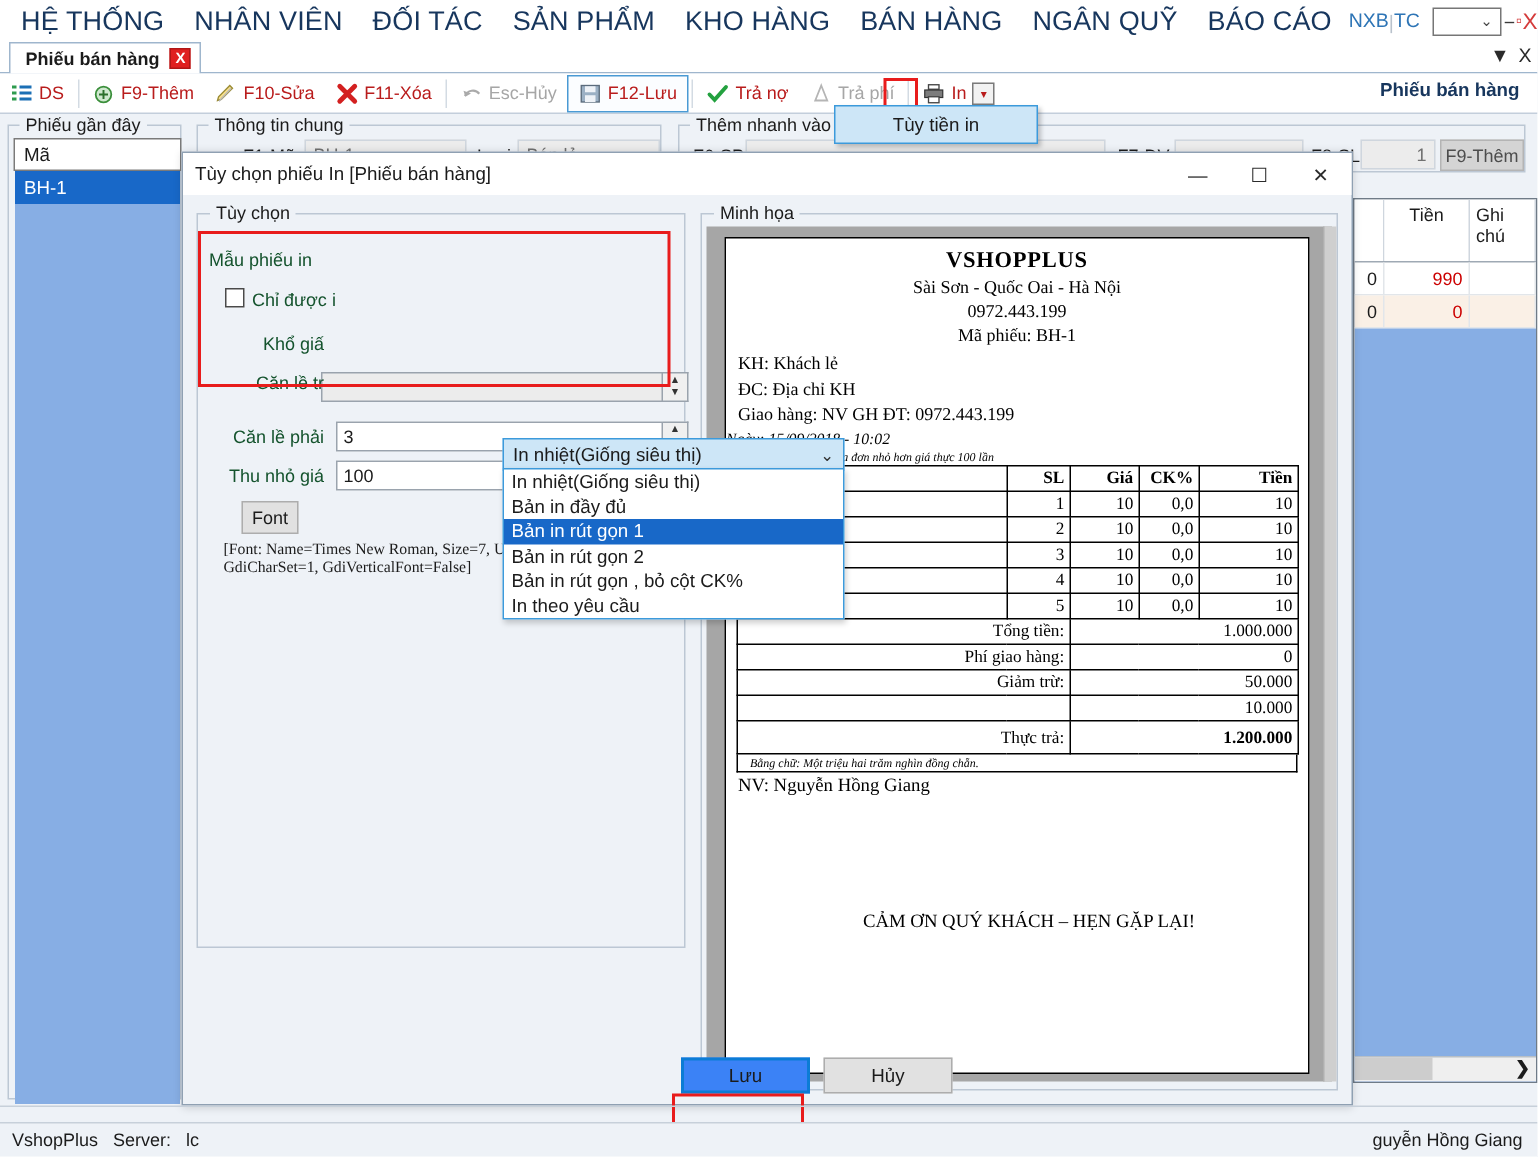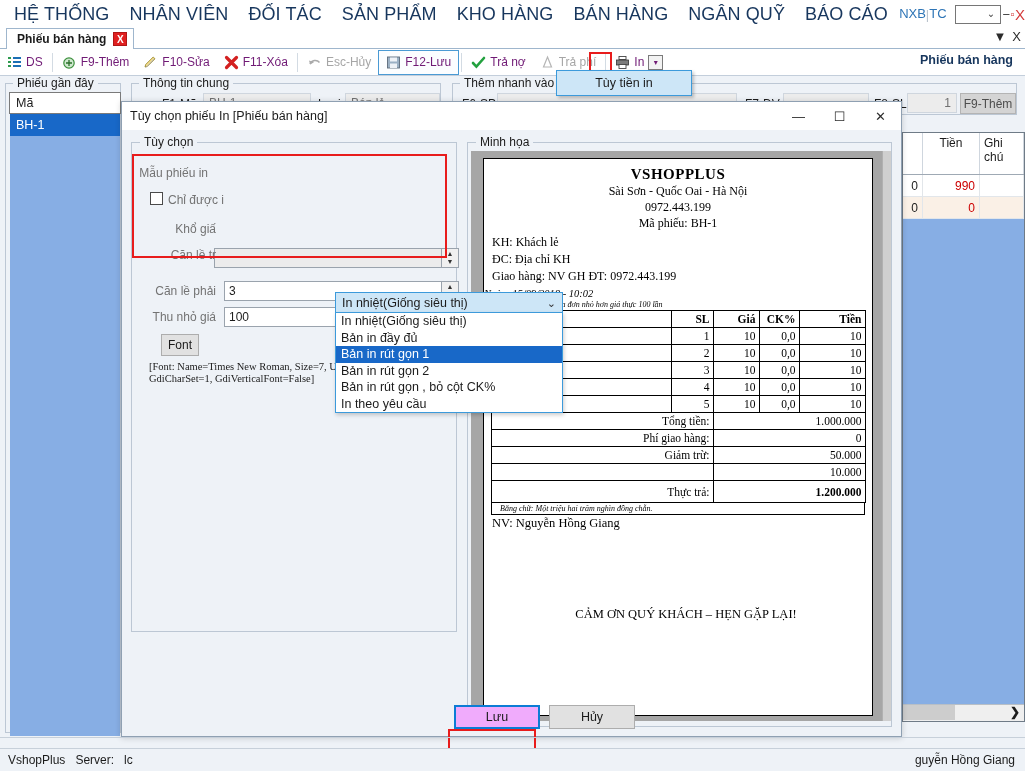--- a/index.html
+++ b/index.html
@@ -63,21 +63,21 @@
   }
 
   
   .toolbar {
     position: absolute; left: 0; top: 49px; width: 1025px; height: 27px;
     background: #ffffff; border-bottom: 1px solid #c3cedb;
     display: flex; align-items: center;
   }
   .tb-btn {
     display: flex; align-items: center; gap: 4px; height: 25px; padding: 0 7px;
-    font-size: 12px; color: #701a75; white-space: nowrap;
+    font-size: 12px; color: #b91c1c; white-space: nowrap;
   }
   .tb-btn.disabled { color: #a6a6a6; }
   .tb-btn.active { border: 1px solid #4a9ad4; background: #fbfdff; }
   .tb-sep { width: 1px; height: 19px; background: #d3dbe3; margin: 0 2px; }
   .tb-title {
     position: absolute; right: 12px; top: 4px; font-size: 12.5px;
     font-weight: bold; color: #17365d;
   }
   .ico { width: 15px; height: 15px; display: inline-block; position: relative; }
 
@@ -172,21 +172,21 @@
   .dlg-body { position: absolute; left: 0; top: 28px; width: 779px; height: 606px; }
 
   .opt-group {
     position: absolute; left: 9px; top: 12px; width: 326px; height: 490px;
     border: 1px solid #bcc7d4;
   }
   .opt-group > .gtitle {
     position: absolute; top: -8px; left: 8px; background: #eef2f7;
     padding: 0 4px; font-size: 12px;
   }
-  .olabel { position: absolute; font-size: 12px; color: #737373; text-align: right; }
+  .olabel { position: absolute; font-size: 12px; color: #14532d; text-align: right; }
   .ofield {
     position: absolute; background: #fff; border: 1px solid #9aa3ad;
     height: 20px; font-size: 12px; padding: 1px 4px; display: flex; align-items: center;
   }
   .spin {
     position: absolute; width: 17px; height: 20px; border: 1px solid #9aa3ad;
     border-left: none; background: #f0f0f0;
     display: flex; flex-direction: column; align-items: center; justify-content: center;
   }
   .spin i { font-style: normal; font-size: 7px; line-height: 8px; color: #333; }
@@ -274,21 +274,21 @@
   .r-nv { font-size: 12.5px; padding-left: 8px; margin-top: 1px; }
   .r-thanks { text-align: center; font-size: 12.5px; margin-top: 76px; padding-left: 16px; }
 
   
   .dlg-footer { position: absolute; left: 0; bottom: 0; width: 779px; height: 36px; }
   .fbtn {
     position: absolute; width: 86px; height: 24px; font-size: 12.5px;
     background: #e1e1e1; border: 1px solid #adadad;
     display: flex; align-items: center; justify-content: center;
   }
-  .fbtn.primary { border: 2px solid #0c7cd5; background: #f0abfc; }
+  .fbtn.primary { border: 2px solid #0c7cd5; background: #3b82f6; }
 
   
   .statusbar {
     position: absolute; left: 0; bottom: 0; width: 1025px; height: 23px;
     background: #eef2f7; border-top: 1px solid #c7d0da;
     display: flex; align-items: center; font-size: 12px; color: #1b1b1b;
   }
   .statusbar .left { padding-left: 8px; display: flex; gap: 10px; }
   .statusbar .right { margin-left: auto; padding-right: 10px; }
   .divider-h { position: absolute; left: 0; top: 737px; width: 1025px; height: 1px; background: #c7d0da; }

